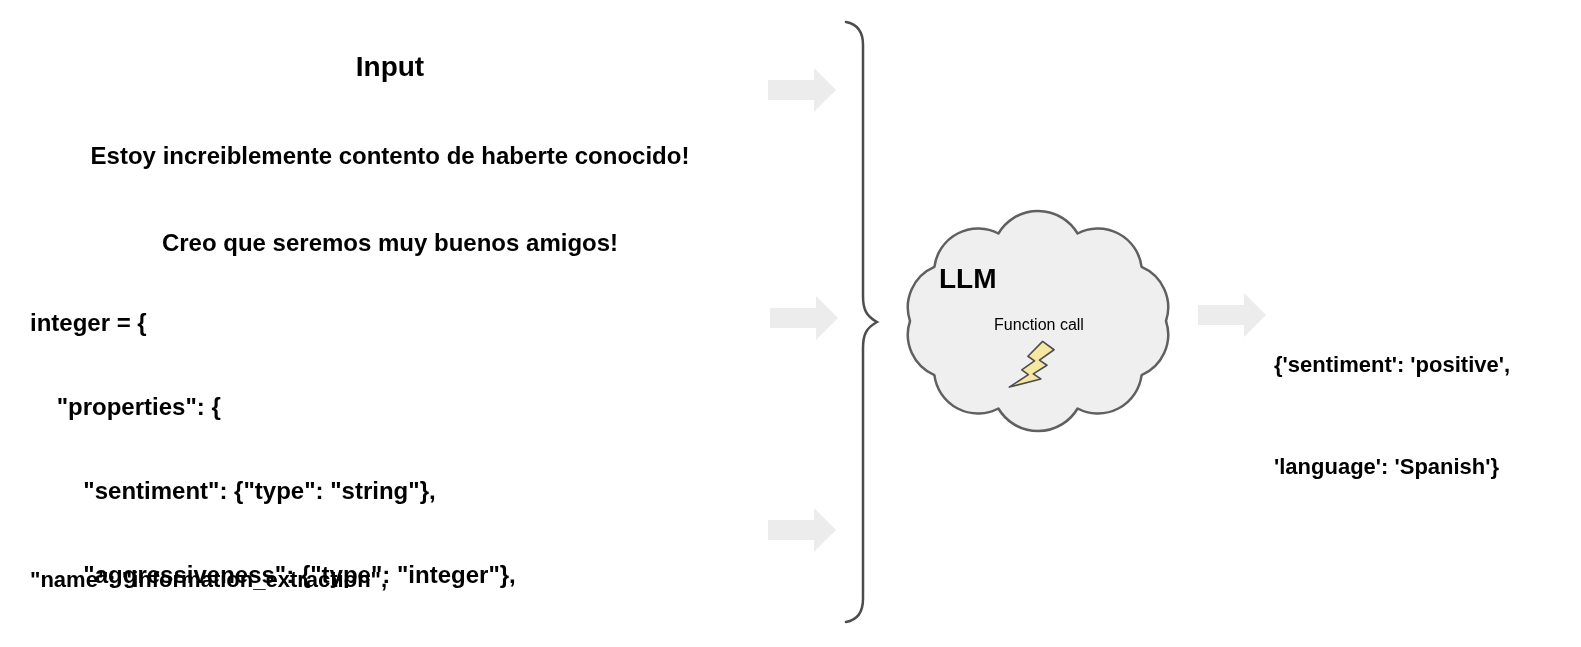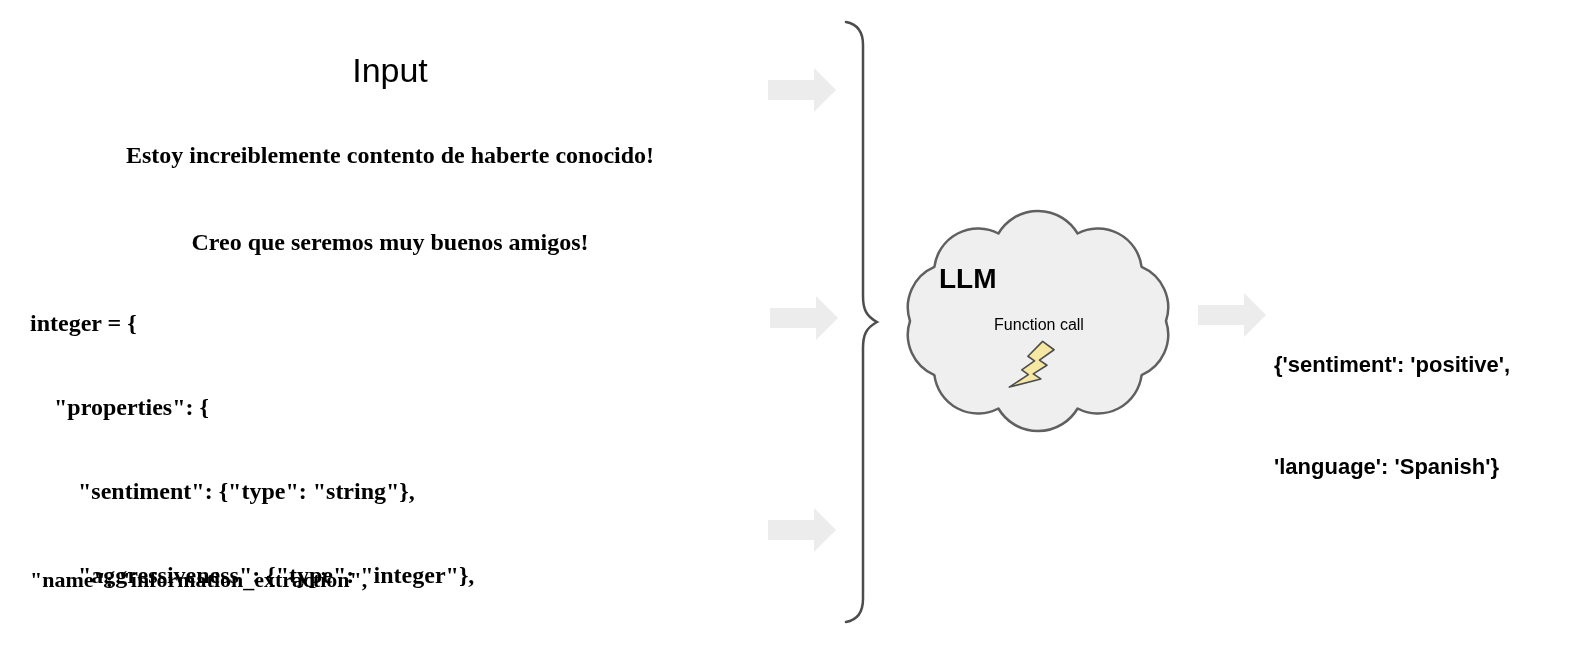--- a/index.html
+++ b/index.html
@@ -9,27 +9,27 @@
     height: 647px;
     background: #ffffff;
     overflow: hidden;
     font-family: "Liberation Sans", sans-serif;
     color: #000000;
   }
   .abs { position: absolute; }
   .section-title {
     left: 0; width: 780px;
     text-align: center;
-    font-size: 34px;
-    font-weight: normal;
+    font-size: 28px;
+    font-weight: bold;
     font-family: "Liberation Sans", sans-serif;
     line-height: 1.1;
   }
   .code {
-    font-family: Liberation Serif, serif;
+    font-family: Liberation Sans, sans-serif;
     font-weight: bold;
     white-space: pre;
   }
   .code-input {
     left: 0; width: 780px;
     top: 83px;
     text-align: center;
     font-size: 24px;
     line-height: 29px;
   }

